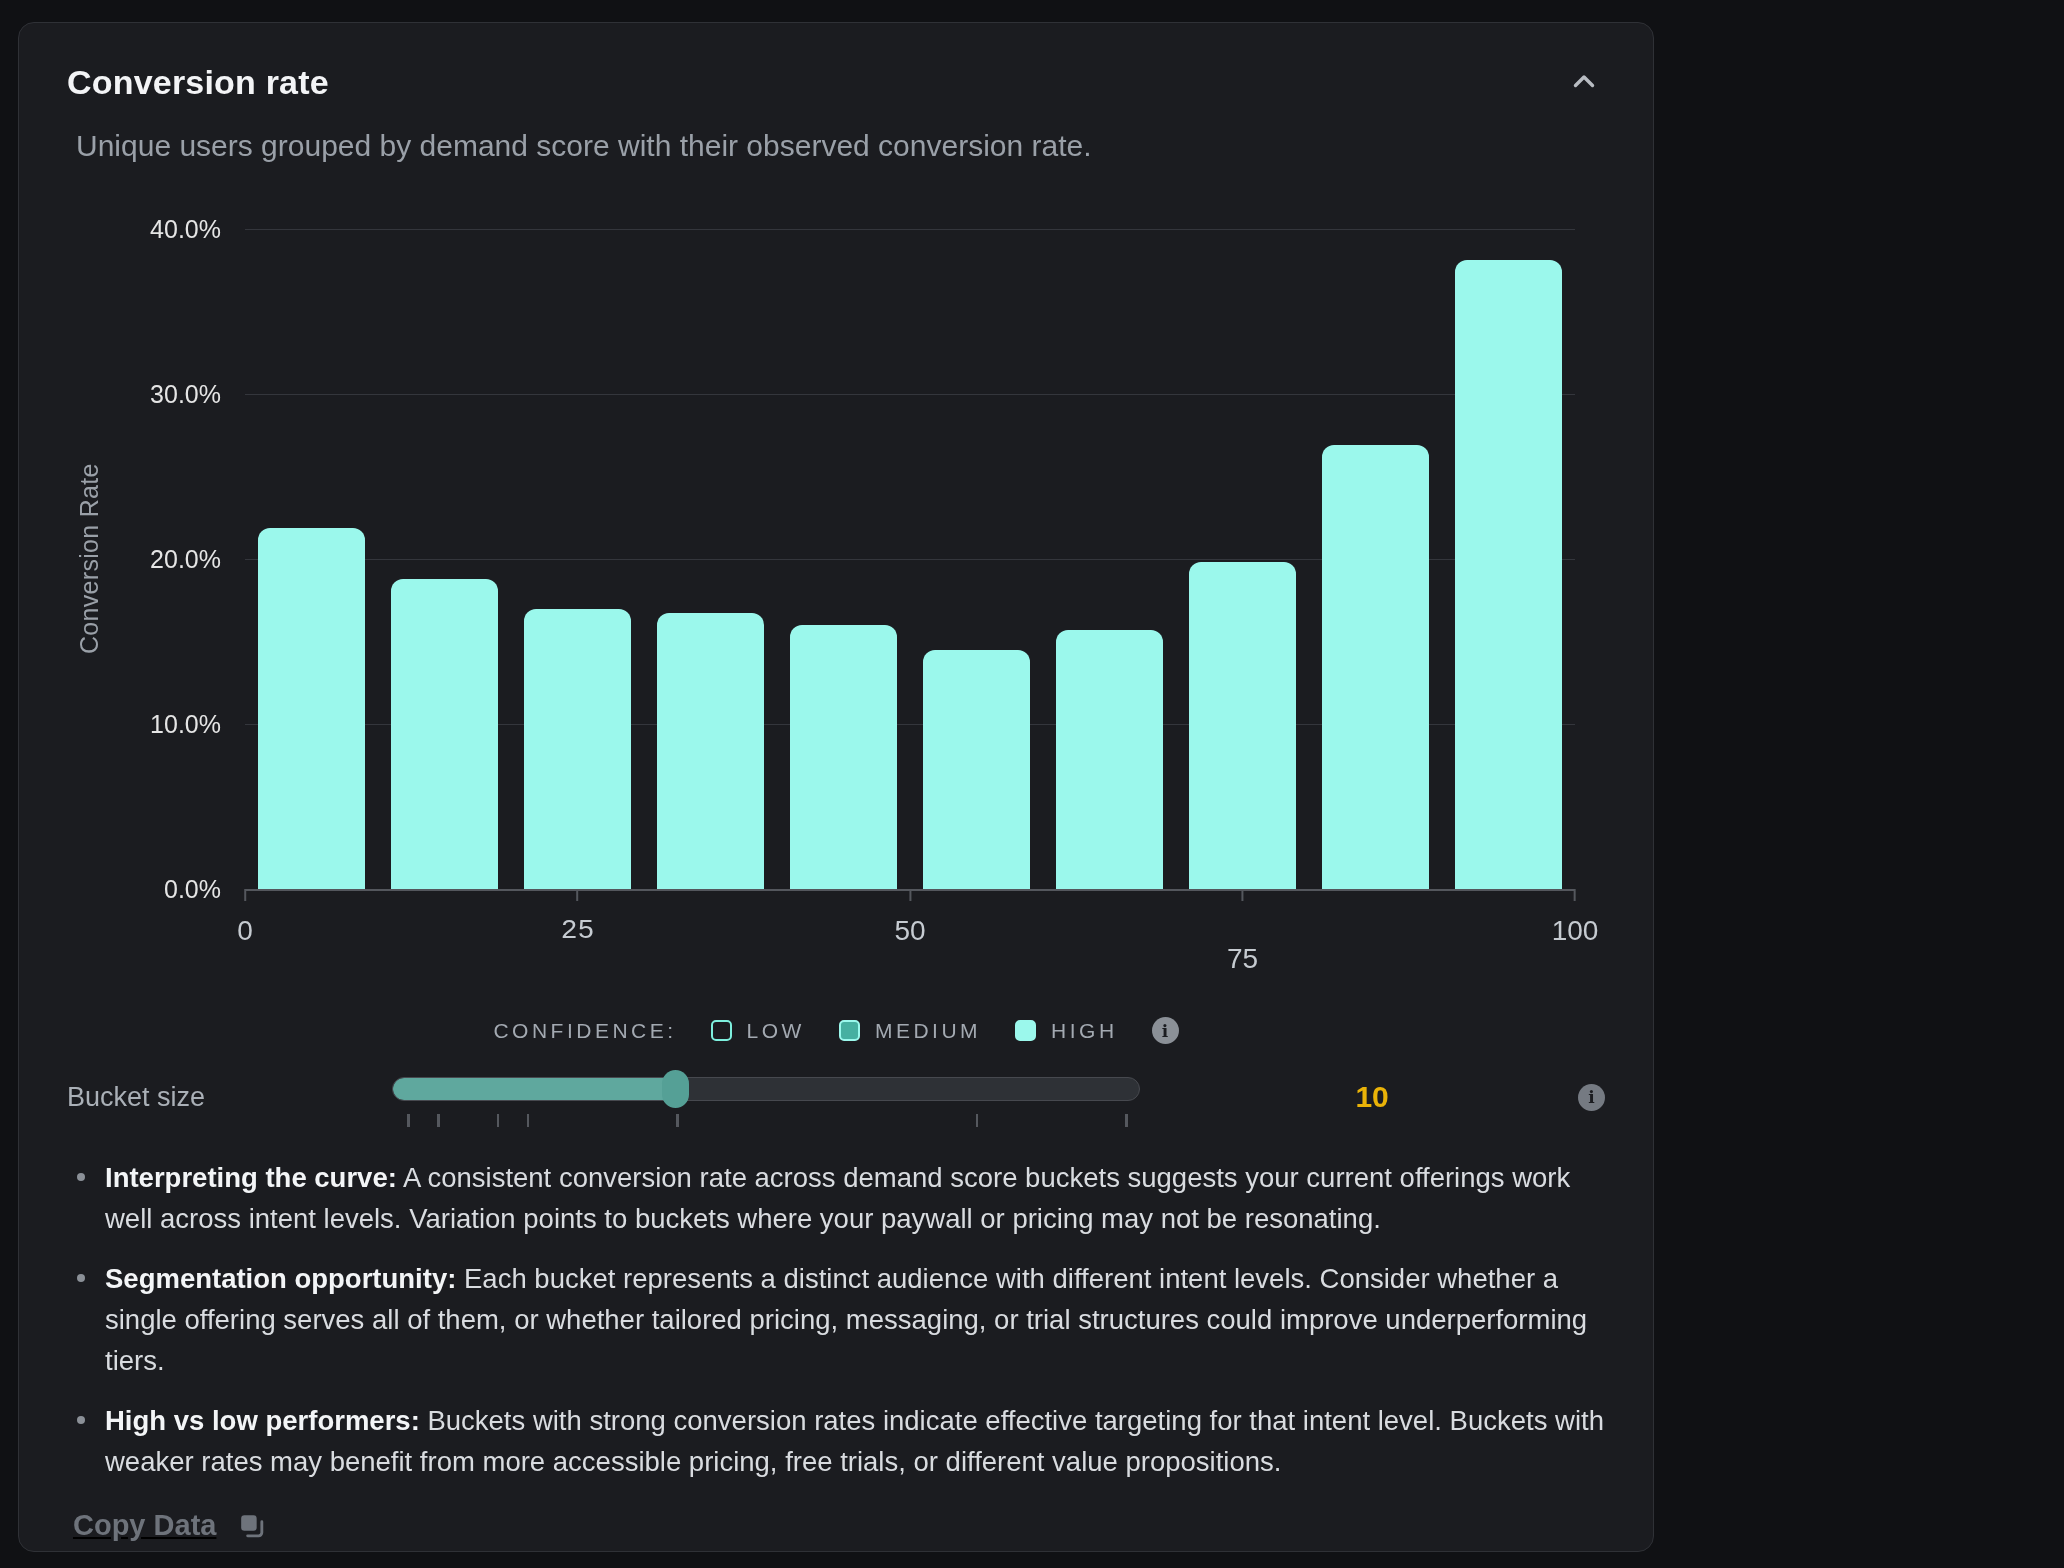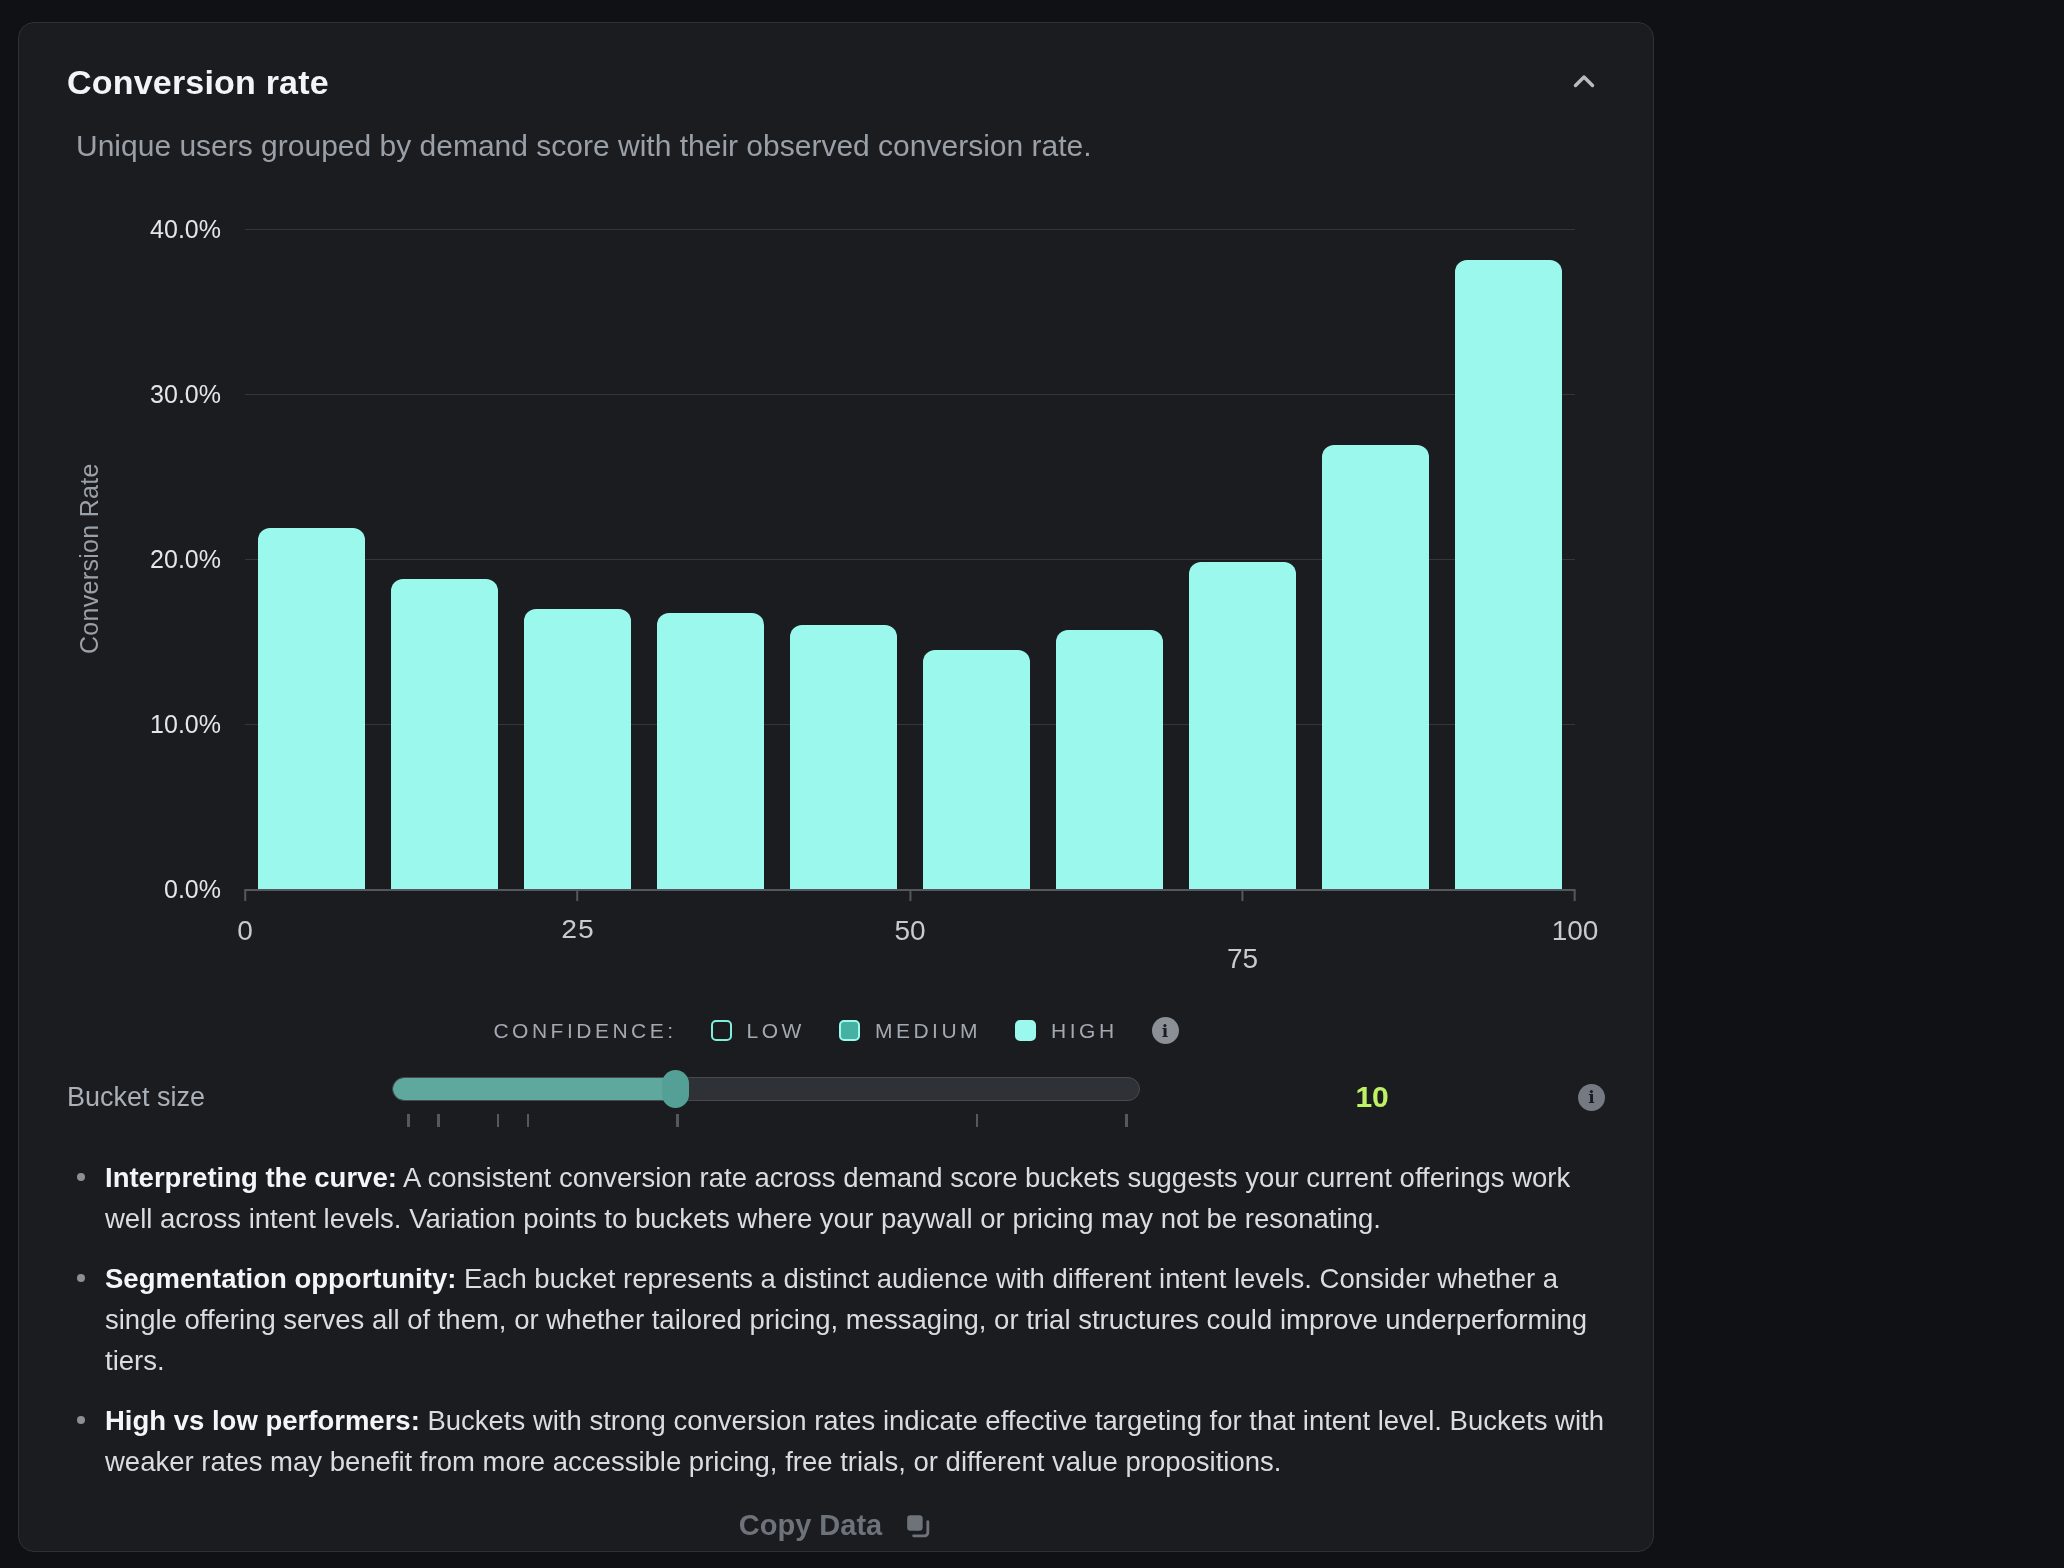--- a/index.html
+++ b/index.html
@@ -70,37 +70,37 @@
   .slider .track {
     position:absolute; left:0; right:0; top:7px; height:24px; box-sizing:border-box;
     background:#2e3136; border:1px solid #47494f; border-radius:13px; overflow:hidden;
   }
   .slider .fill { position:absolute; left:0; top:0; bottom:0; background:#5fa89e; border-radius:13px 0 0 13px; }
   .slider .thumb {
     position:absolute; top:0; width:27px; height:38px; margin-left:-14px;
     background:#55a096; border-radius:14px; z-index:2; cursor:grab;
   }
   .slider .stick { position:absolute; top:44px; width:2.5px; height:13px; background:#55585e; }
-  .slider-value { font-size:30px; font-weight:700; color:#bef264; margin-left:56px; }
+  .slider-value { font-size:30px; font-weight:700; color:#eab308; margin-left:56px; }
   .slider-row .info-icon { margin-left:30px; }
 
   
   .notes { list-style:none; margin:34px 0 0 0; padding:0 0 0 38px; }
   .notes li {
     position:relative; font-size:27.5px; line-height:1.48; color:#d9dce0;
     margin-bottom:20px; max-width:1895px;
   }
   .notes li::before {
     content:""; position:absolute; left:-28px; top:15px; width:8px; height:8px;
     border-radius:50%; background:#8b9097;
   }
   .notes .lead { font-weight:700; color:#f3f5f7; }
 
   
-  .footer { display:flex; justify-content:center; margin-top:10px; }
+  .footer { display:flex; justify-content:flex-start; margin-top:10px;text-decoration:underline; }
   .copy-btn {
     display:flex; align-items:center; gap:20px; background:none; border:none;
     color:#6e737b; font-family:"Liberation Sans", sans-serif;
     font-size:29px; font-weight:700; cursor:pointer; padding:6px;
   }
 </style>
 </head>
 <body>
 
 <div class="page">

